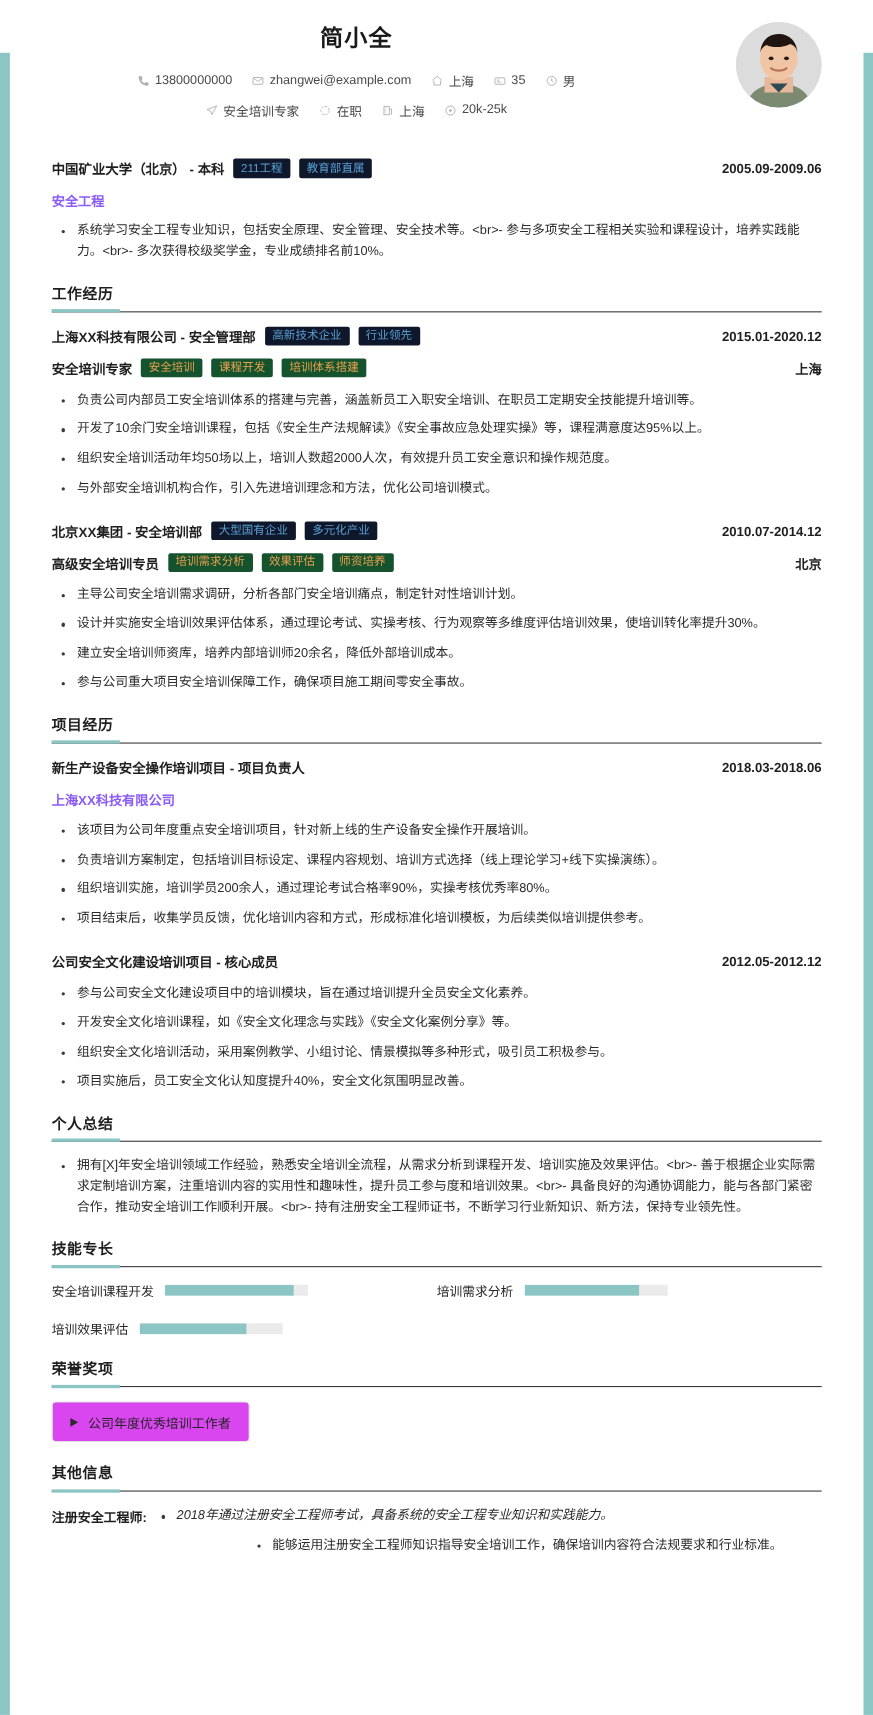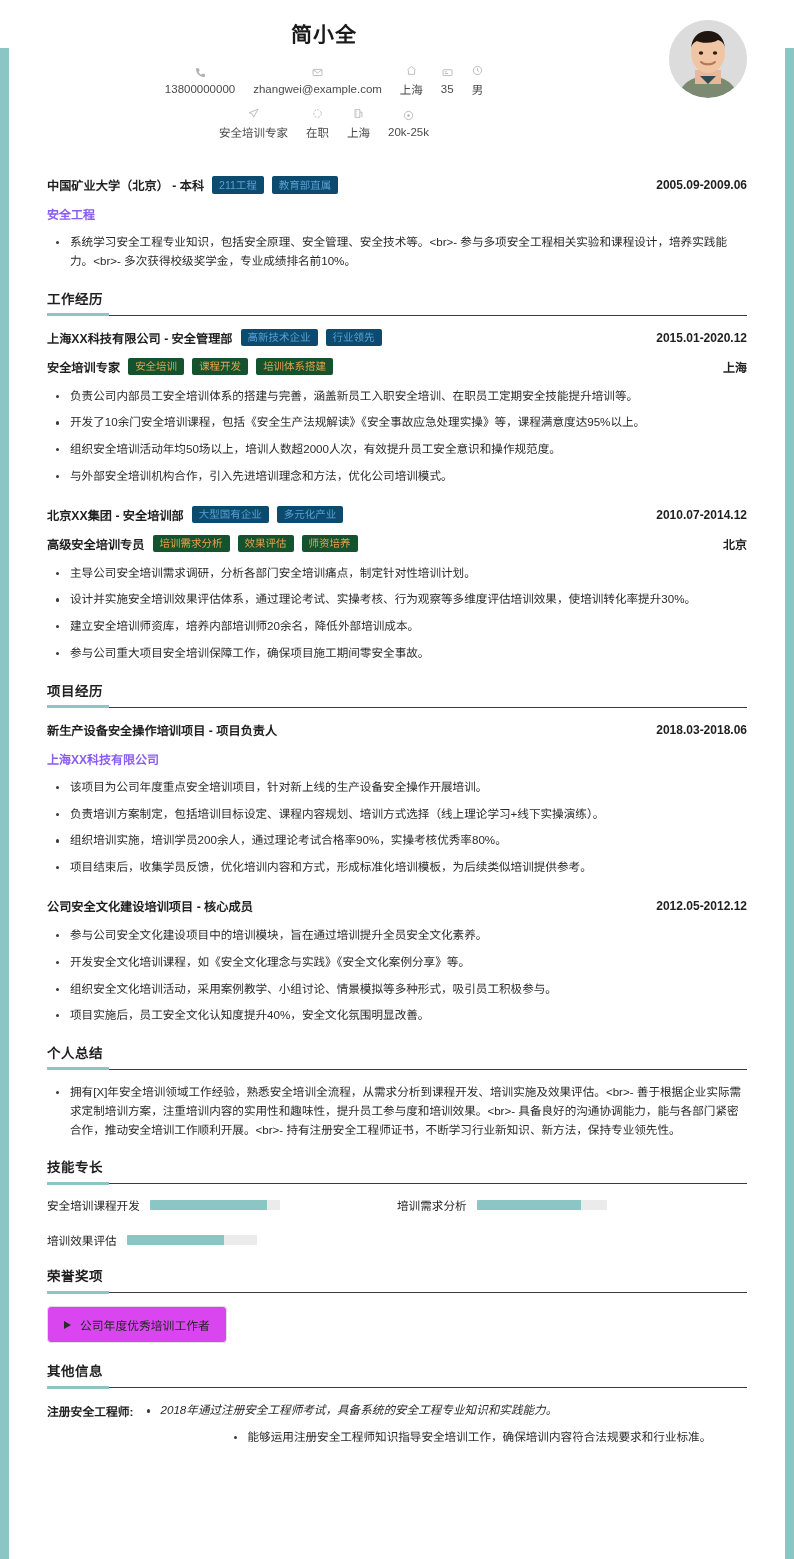--- a/index.html
+++ b/index.html
@@ -61,21 +61,20 @@
     font-size: 11.5px;
     color: #4a4a4a;
     margin-bottom: 11px;
     padding-right: 40px;
   }
   .meta-item {
     display: inline-flex;
     align-items: center;
     gap: 5px;
     white-space: nowrap;
-    flex-direction: column;
   }
   .meta-icon {
     display: inline-flex;
     align-items: center;
     justify-content: center;
     width: 11px;
     height: 11px;
     color: #b0b0b0;
     flex: 0 0 auto;
   }
@@ -161,21 +160,21 @@
   
   .tag {
     display: inline-block;
     font-size: 10.5px;
     line-height: 1;
     padding: 3.5px 7px;
     border-radius: 2px;
     white-space: nowrap;
     font-weight: normal;
   }
-  .tag.blue   { background: #0c4a6e; color: #5a9fd4; }
+  .tag.blue   { background: #0f172a; color: #5a9fd4; }
   .tag.orange { background: #14532d; color: #e8a04e; }
 
   
   ul.bullets {
     list-style: none;
     margin: 0 0 0 2px;
     padding: 0;
   }
   ul.bullets li {
     position: relative;

